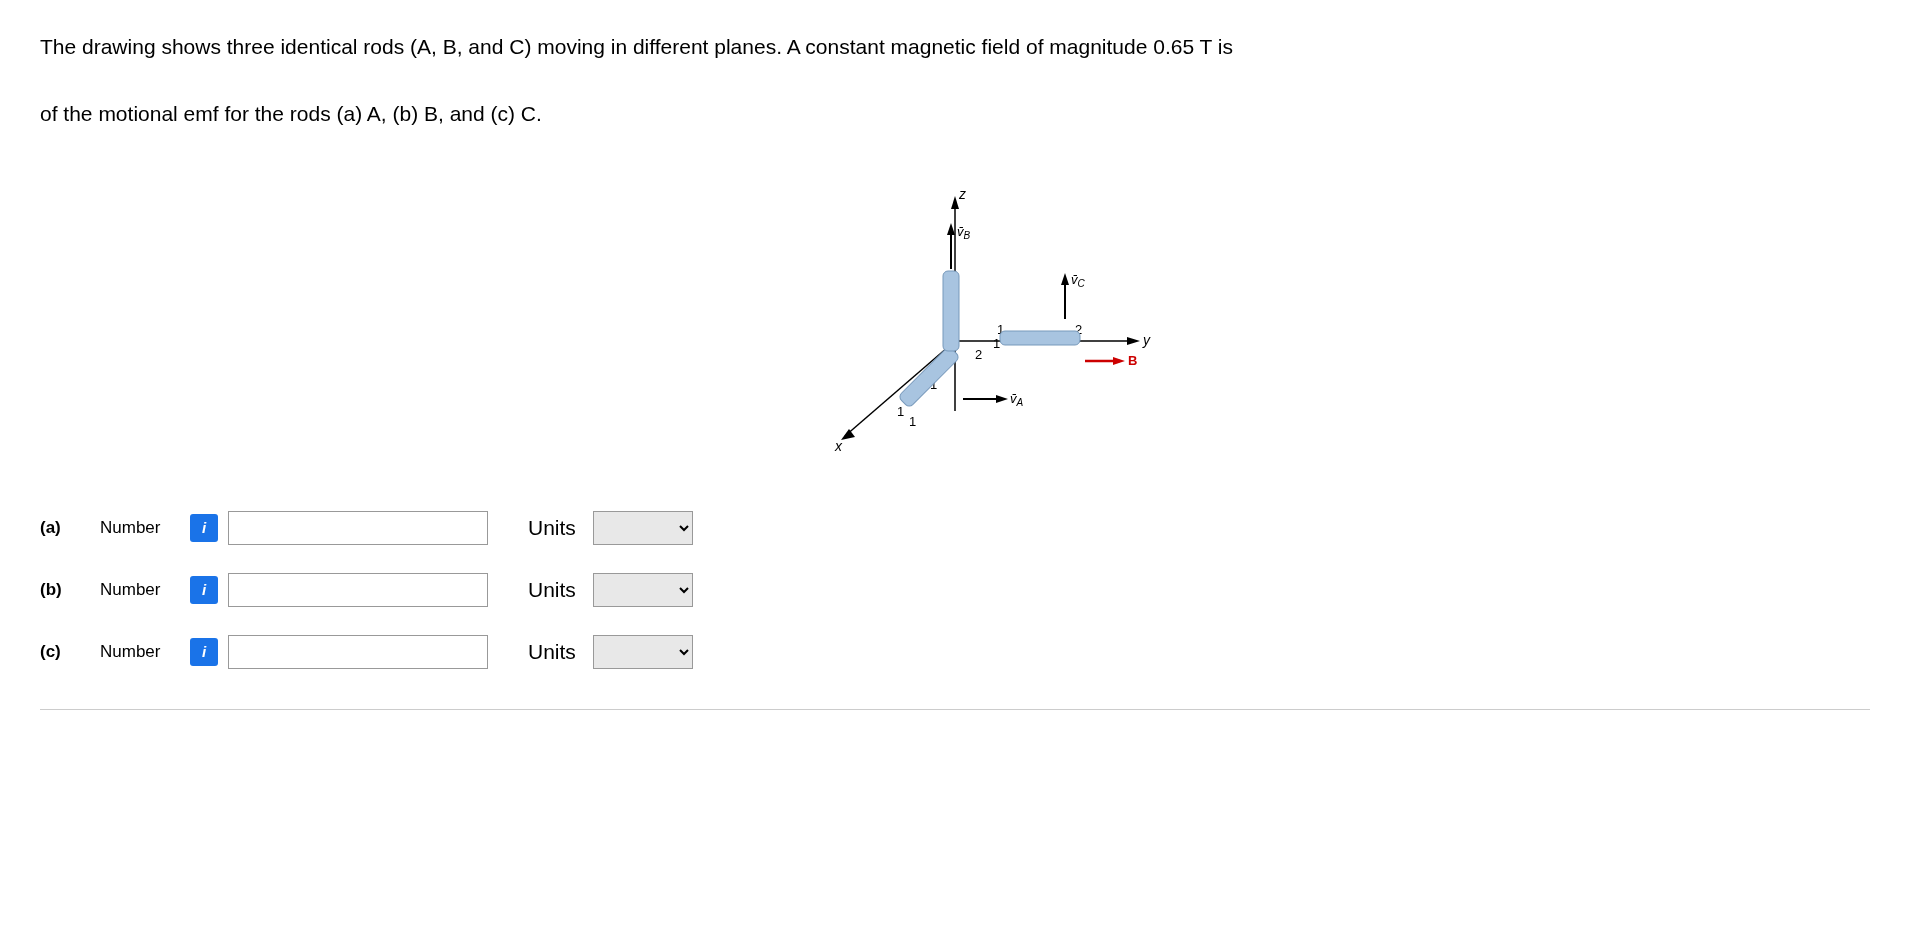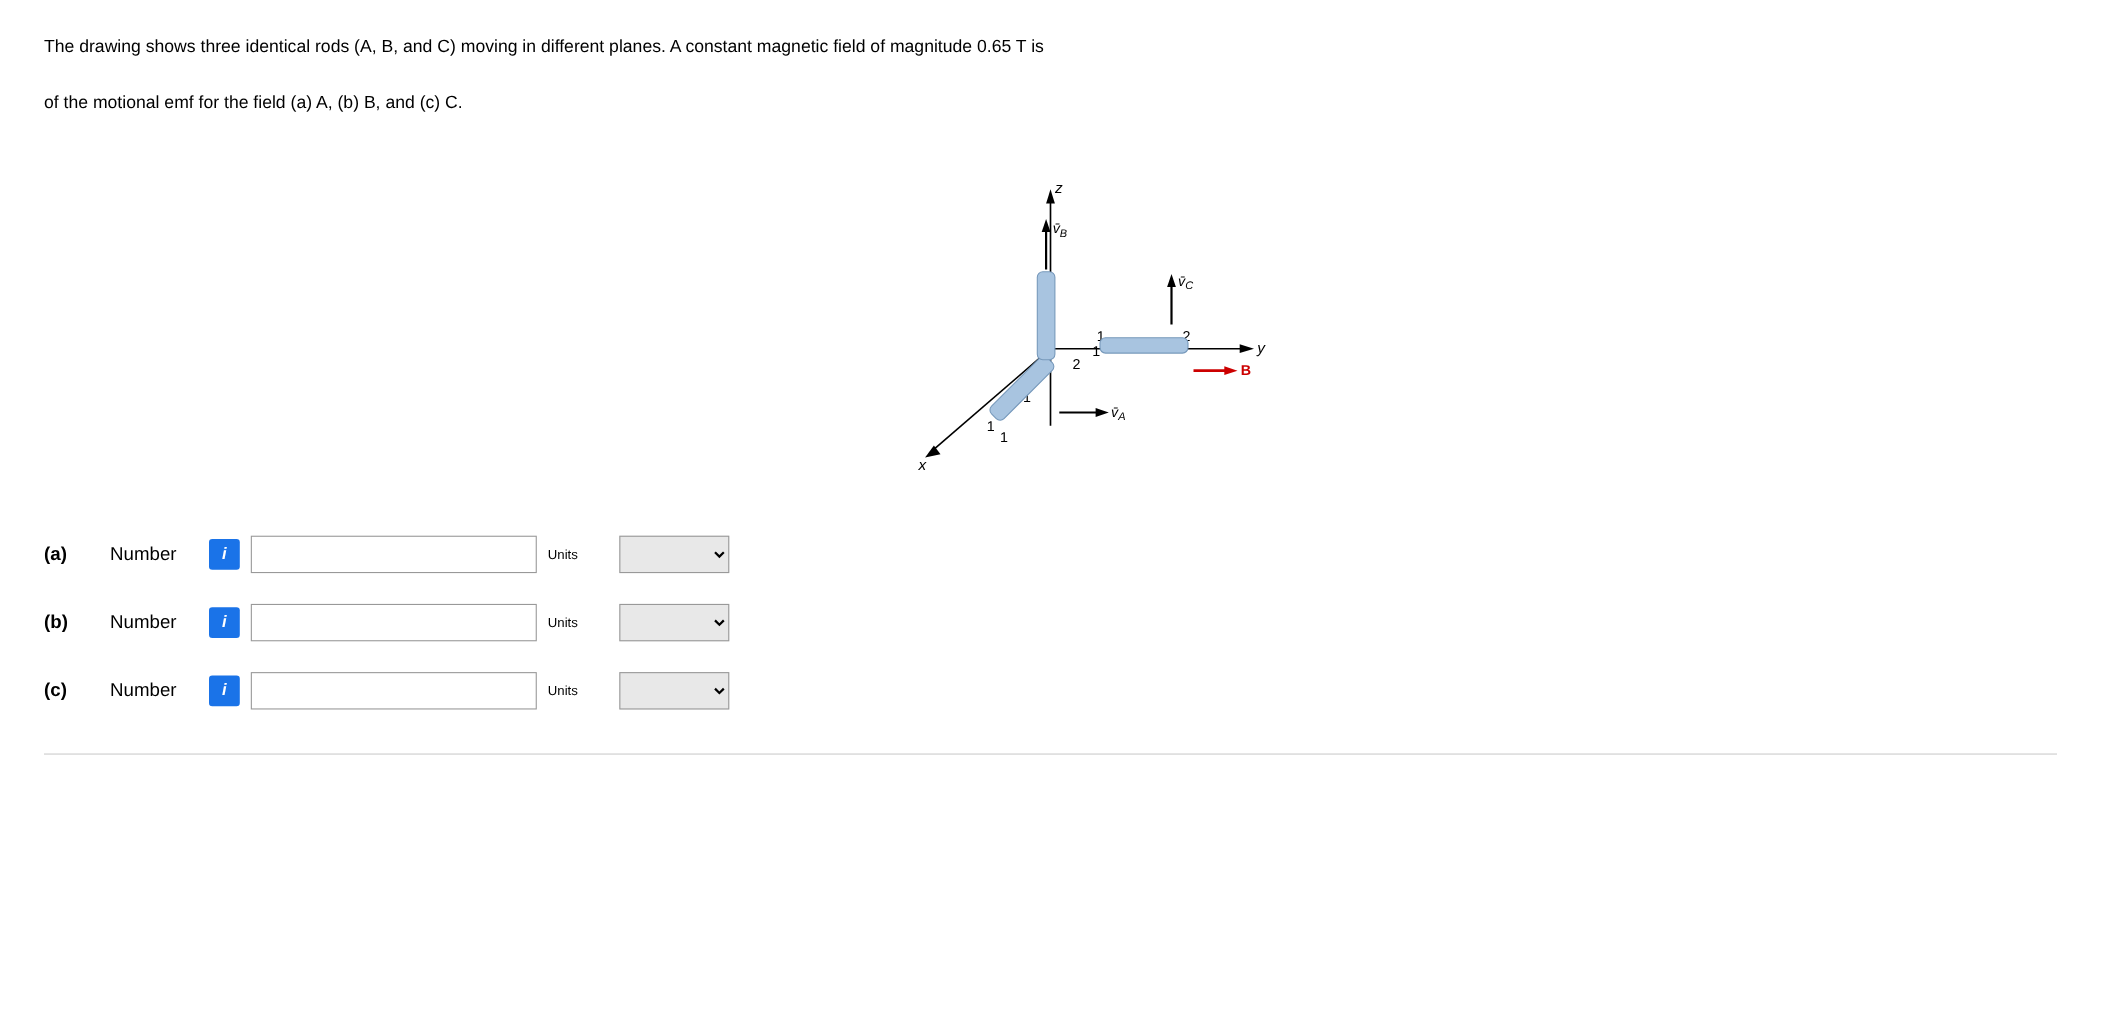--- a/index.html
+++ b/index.html
@@ -5,21 +5,21 @@
     * { box-sizing: border-box; margin: 0; padding: 0; }
     body {
       font-family: Arial, sans-serif;
       font-size: 16px;
       background: #fff;
       color: #000;
       padding: 30px 40px;
       max-width: 1910px;
     }
     .problem-text {
-      font-size: 16px;
+      font-size: 21px;
       line-height: 1.6;
       margin-bottom: 8px;
     }
     .diagram-container {
       display: flex;
       justify-content: center;
       margin: 20px 0 40px 0;
     }
     .diagram-svg {
       width: 420px;
@@ -60,21 +60,22 @@
     }
     .number-input {
       border: 1px solid #999;
       height: 34px;
       width: 260px;
       font-size: 15px;
       padding: 0 6px;
       outline: none;
     }
     .units-label {
-      font-size: 12px;
+      font-size: 21px;
+      margin-left: 30px;
       width: 55px;
       min-width: 55px;
     }
     .units-select {
       border: 1px solid #999;
       height: 34px;
       width: 100px;
       font-size: 15px;
       background: #e8e8e8;
       cursor: pointer;
@@ -85,21 +86,21 @@
       border-top: 1px solid #ccc;
       margin-top: 40px;
     }
   </style>
 </head>
 <body>
 
 <div class="problem-text">
   <span>The drawing shows three identical rods (A, B, and C) moving in different planes. A constant magnetic field of magnitude 0.65 T is</span><br>
   <br>
-  <span>of the motional emf for the field (a) A, (b) B, and (c) C.</span>
+  <span>of the motional emf for the rods (a) A, (b) B, and (c) C.</span>
 </div>
 
 <div class="diagram-container">
   <svg class="diagram-svg" viewBox="0 0 420 320" xmlns="http://www.w3.org/2000/svg">
 
     <line x1="210" y1="260" x2="210" y2="50" stroke="#000" stroke-width="1.5"></line>
     <polygon points="210,45 206,58 214,58" fill="#000"></polygon>
     <text x="214" y="48" font-size="14" font-style="italic">z</text>
 
     <line x1="210" y1="190" x2="390" y2="190" stroke="#000" stroke-width="1.5"></line>

